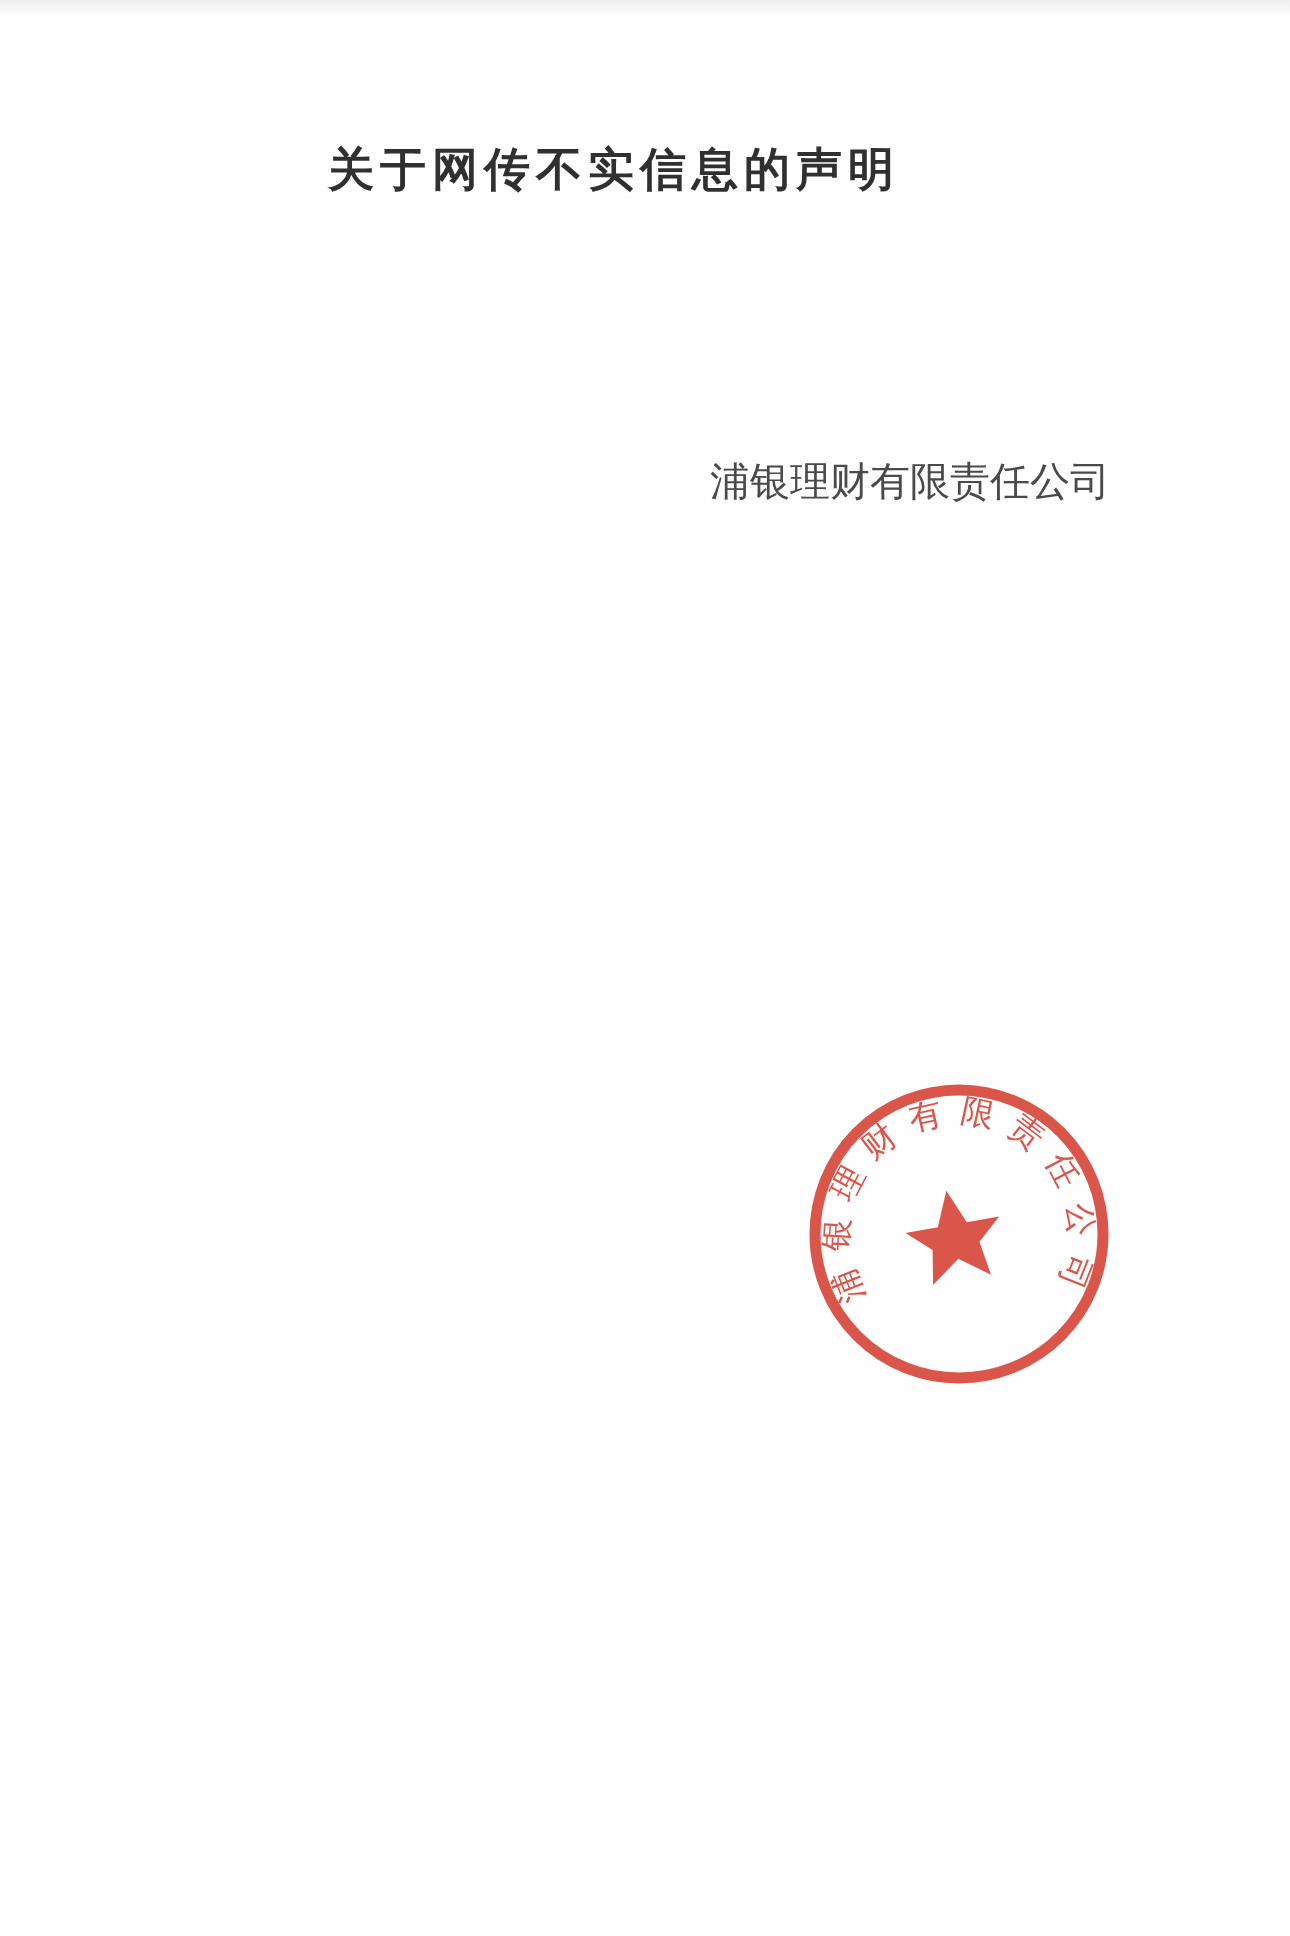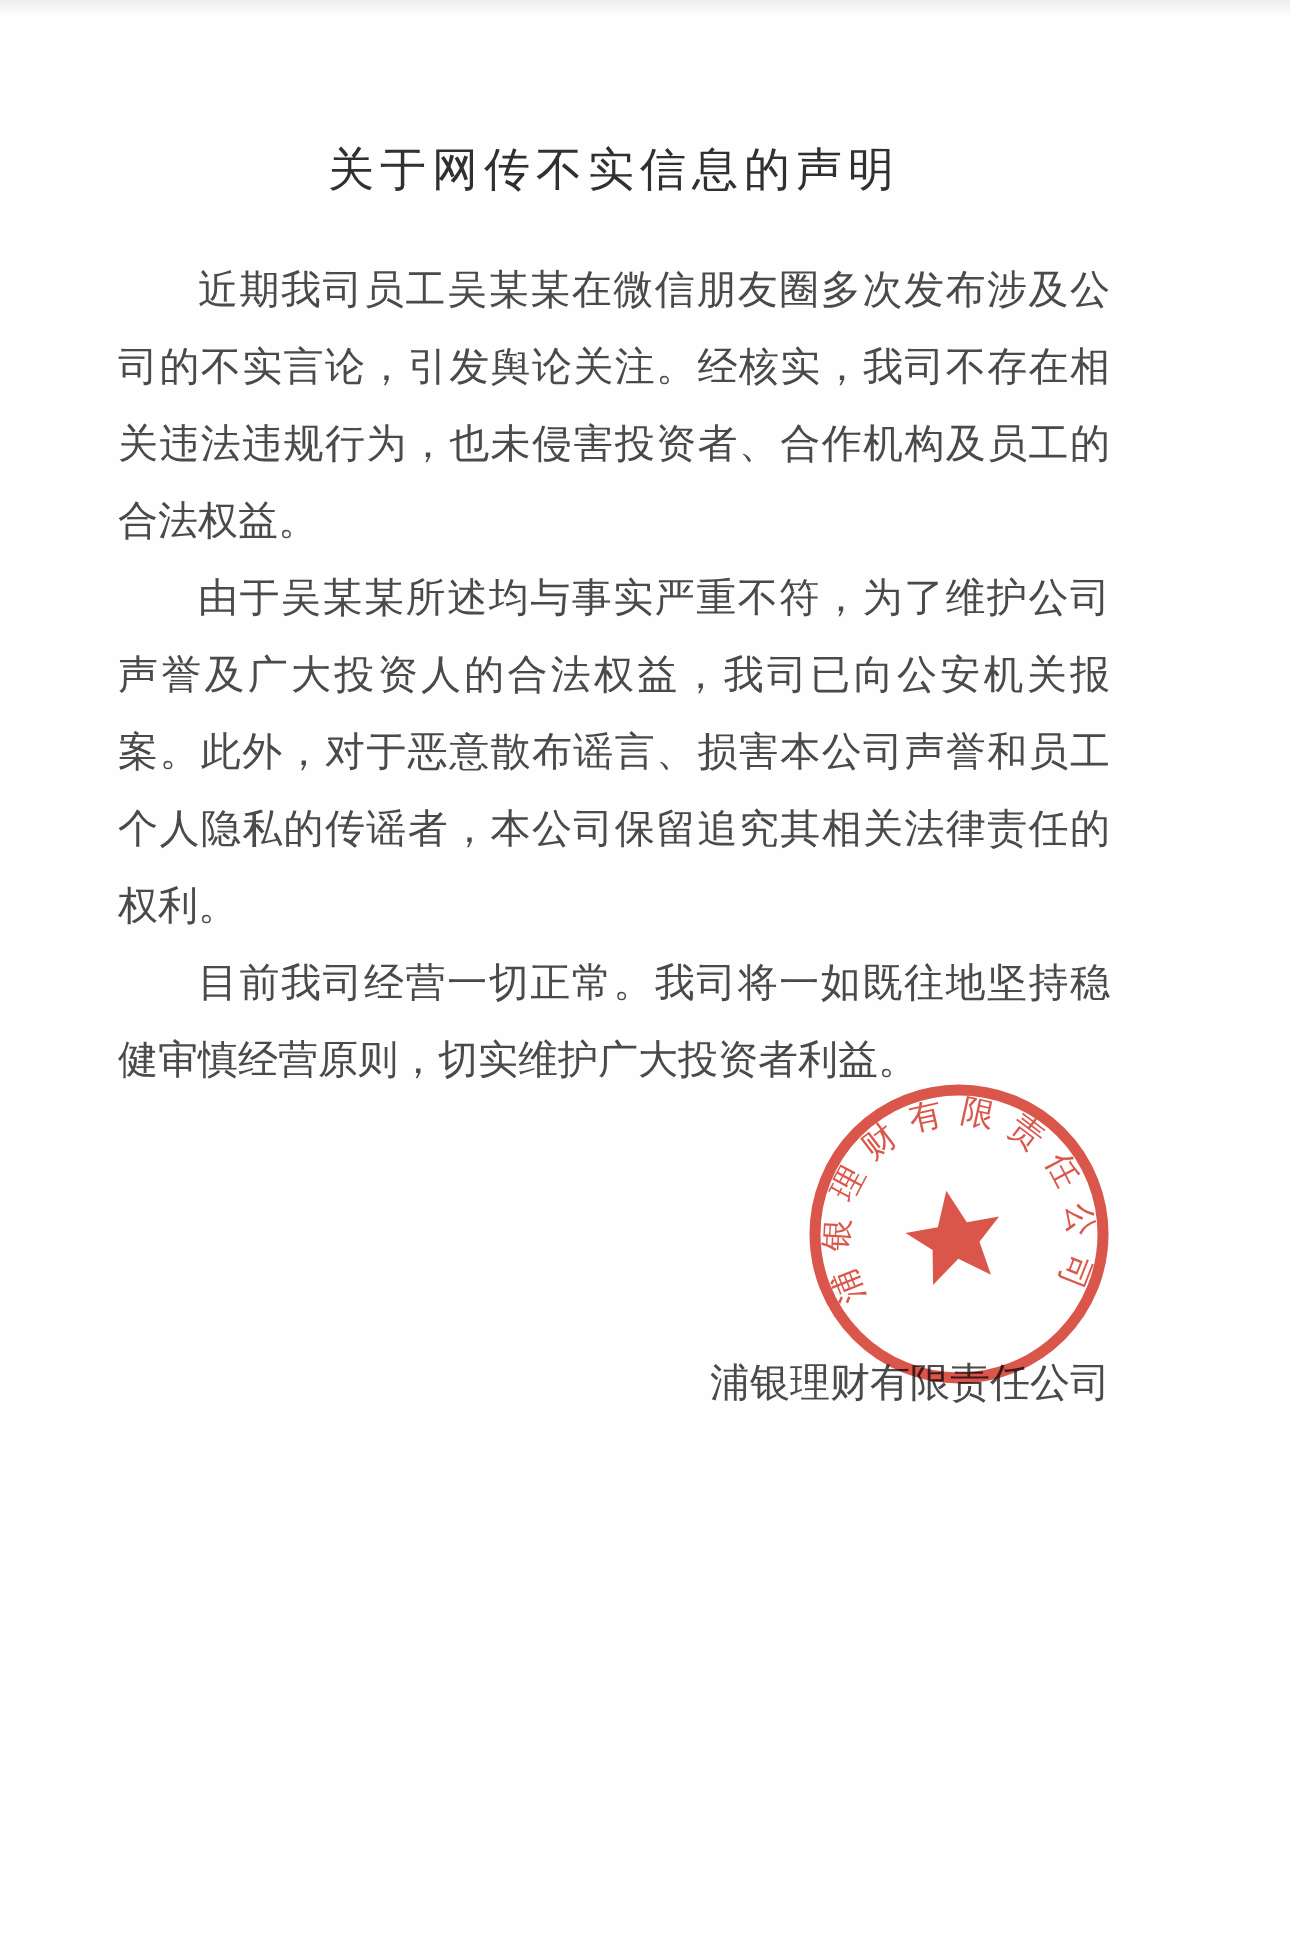--- a/index.html
+++ b/index.html
@@ -20,21 +20,21 @@
     top: 0; left: 0; right: 0;
     height: 18px;
     background: linear-gradient(#eeeeef, #ffffff);
     pointer-events: none;
   }
   .title {
     margin: 0 180px 0 118px;
     padding-top: 142px;
     text-align: center;
     font-size: 46px;
-    font-weight: normal;
+    font-weight: bold;
     color: #303030;
     letter-spacing: 6px;
     line-height: 1.2;
   }
   .body-text {
     margin: 54px 180px 0 118px;
     font-size: 40px;
     line-height: 77px;
     color: #4a4a4a;
     text-align: justify;
@@ -63,25 +63,20 @@
 </style>
 </head>
 <body>
 
 <div class="page">
 
   <div class="scan-top"></div>
 
   <h1 class="title">关于网传不实信息的声明</h1>
 
-  <div class="body-text">
-    <p>近期我司员工吴某某在微信朋友圈多次发布涉及公司的不实言论，引发舆论关注。经核实，我司不存在相关违法违规行为，也未侵害投资者、合作机构及员工的合法权益。</p>
-    <p>由于吴某某所述均与事实严重不符，为了维护公司声誉及广大投资人的合法权益，我司已向公安机关报案。此外，对于恶意散布谣言、损害本公司声誉和员工个人隐私的传谣者，本公司保留追究其相关法律责任的权利。</p>
-    <p>目前我司经营一切正常。我司将一如既往地坚持稳健审慎经营原则，切实维护广大投资者利益。</p>
-  </div>
 
   <div class="signature-block">
     <div class="sign-name">浦银理财有限责任公司</div>
   </div>
 
   <svg class="seal" viewBox="0 0 312 312" xmlns="http://www.w3.org/2000/svg">
     <circle cx="156" cy="156" r="144" fill="none" stroke-width="11" stroke-opacity="0.95" stroke="#d5392c"></circle>
     <path id="sealArcPath" d="M 78 235 A 111 111 0 1 1 234 235" fill="none"></path>
     <text font-size="33" letter-spacing="15" fill-opacity="0.95" fill="#d5392c">
       <textPath href="#sealArcPath" startOffset="50%" text-anchor="middle">浦银理财有限责任公司</textPath>

